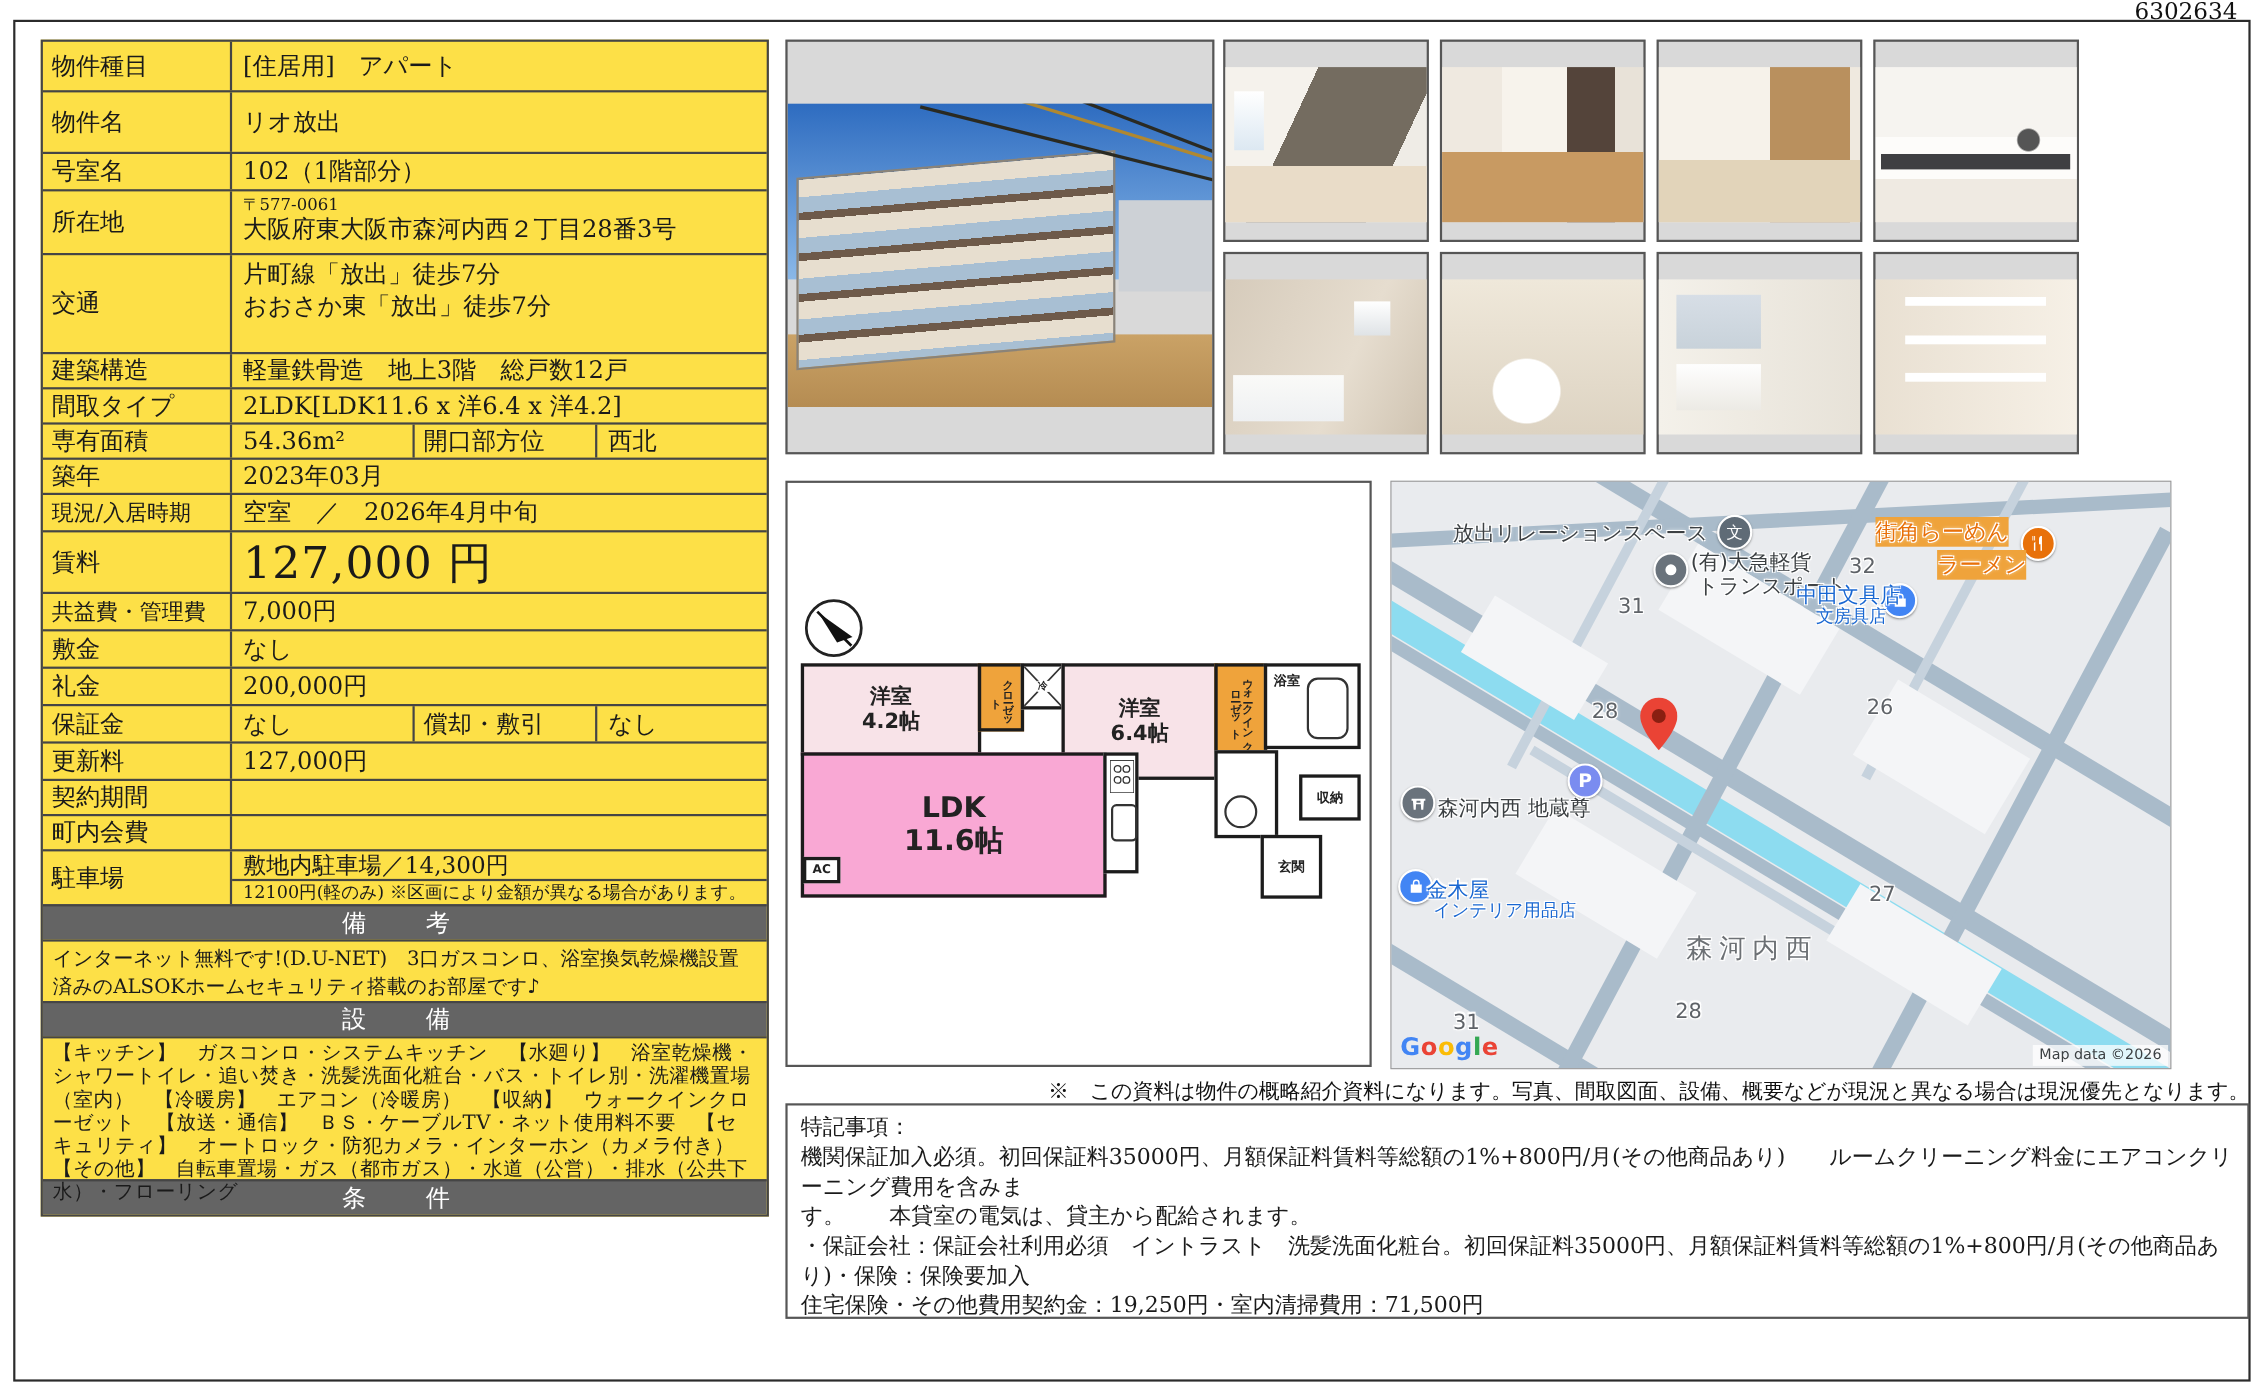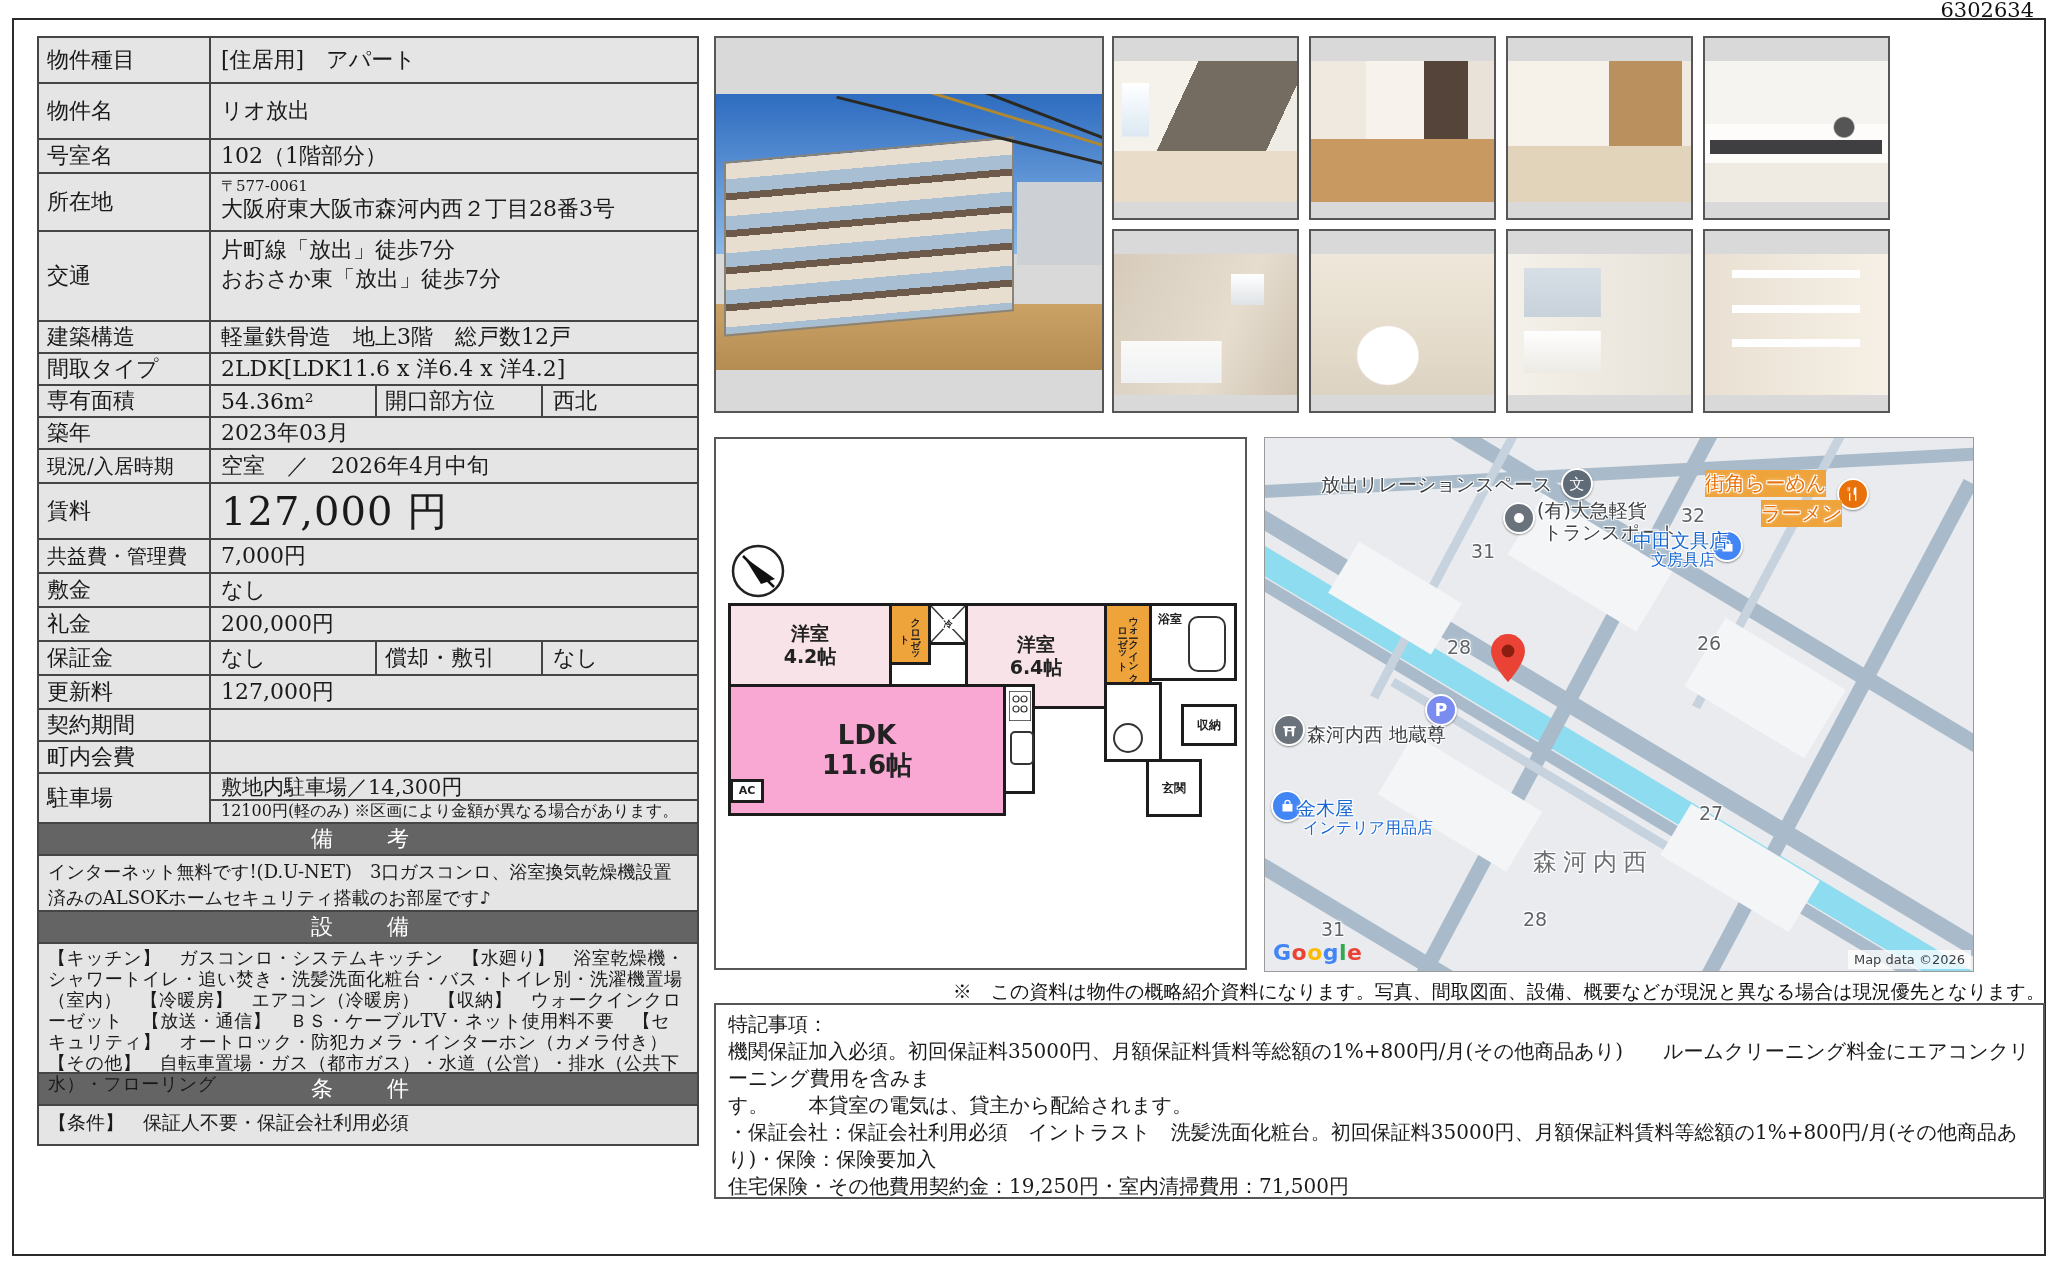--- a/index.html
+++ b/index.html
@@ -2,21 +2,21 @@
 <html><head>
 <meta charset="utf-8">
 <style>
   html,body{margin:0;padding:0;background:#fff;}
   .page{position:relative;width:2056px;height:1265px;background:#fff;
         font-family:"DejaVu Serif","Liberation Serif",serif;color:#1a1a1a;overflow:hidden;}
   .frame{position:absolute;left:12px;top:18px;width:2030px;height:1234px;border:2px solid #2b2b2b;}
   .doc-id{position:absolute;right:22px;top:-2px;font-size:21px;color:#111;}
 
   
-  .left-col{position:absolute;left:37px;top:36px;width:662px;border:2px solid #454545;box-sizing:border-box;background:#e5e5e5;}
+  .left-col{position:absolute;left:37px;top:36px;width:662px;border:2px solid #454545;box-sizing:border-box;background:#fde047;}
   .trow{display:flex;border-top:2px solid #454545;box-sizing:border-box;align-items:stretch;}
   .trow.first{border-top:none;}
   .tlabel{width:172px;min-width:172px;border-right:2px solid #454545;padding:1px 8px;box-sizing:border-box;
           display:flex;align-items:center;font-size:22px;}
   .tlabel.small{font-size:20px;}
   .tval{flex:1;padding:1px 10px;font-size:22px;display:flex;align-items:center;box-sizing:border-box;}
   .tval.block{display:block;padding-top:3px;}
   .tval.cell1{flex:none;width:166px;border-right:2px solid #454545;}
   .tlabel2{width:166px;min-width:166px;border-right:2px solid #454545;padding:1px 8px;box-sizing:border-box;display:flex;align-items:center;font-size:22px;}
   .rent{font-size:40px;letter-spacing:1px;}
@@ -218,21 +218,20 @@
         <div class="park-main">敷地内駐車場／14,300円</div>
         <div class="park-sub">12100円(軽のみ) ※区画により金額が異なる場合があります。</div>
       </div>
     </div>
 
     <div class="sec-head">備　考</div>
     <div class="sec-text remark">インターネット無料です!(D.U-NET)　3口ガスコンロ、浴室換気乾燥機設置済みのALSOKホームセキュリティ搭載のお部屋です♪</div>
     <div class="sec-head">設　備</div>
     <div class="sec-text equip">【キッチン】　ガスコンロ・システムキッチン　【水廻り】　浴室乾燥機・シャワートイレ・追い焚き・洗髪洗面化粧台・バス・トイレ別・洗濯機置場（室内）　【冷暖房】　エアコン（冷暖房）　【収納】　ウォークインクローゼット　【放送・通信】　ＢＳ・ケーブルTV・ネット使用料不要　【セキュリティ】　オートロック・防犯カメラ・インターホン（カメラ付き）　【その他】　自転車置場・ガス（都市ガス）・水道（公営）・排水（公共下水）・フローリング</div>
     <div class="sec-head">条　件</div>
-    <div class="sec-text cond">【条件】　保証人不要・保証会社利用必須</div>
   </div>
 
   <div class="photo pm">
     <div class="img">
       <div class="sky"></div>
       <div class="ground"></div>
       <div class="bldg"></div>
       <div class="bldg2"></div>
       <div class="wire w1"></div>
       <div class="wire w2"></div>

